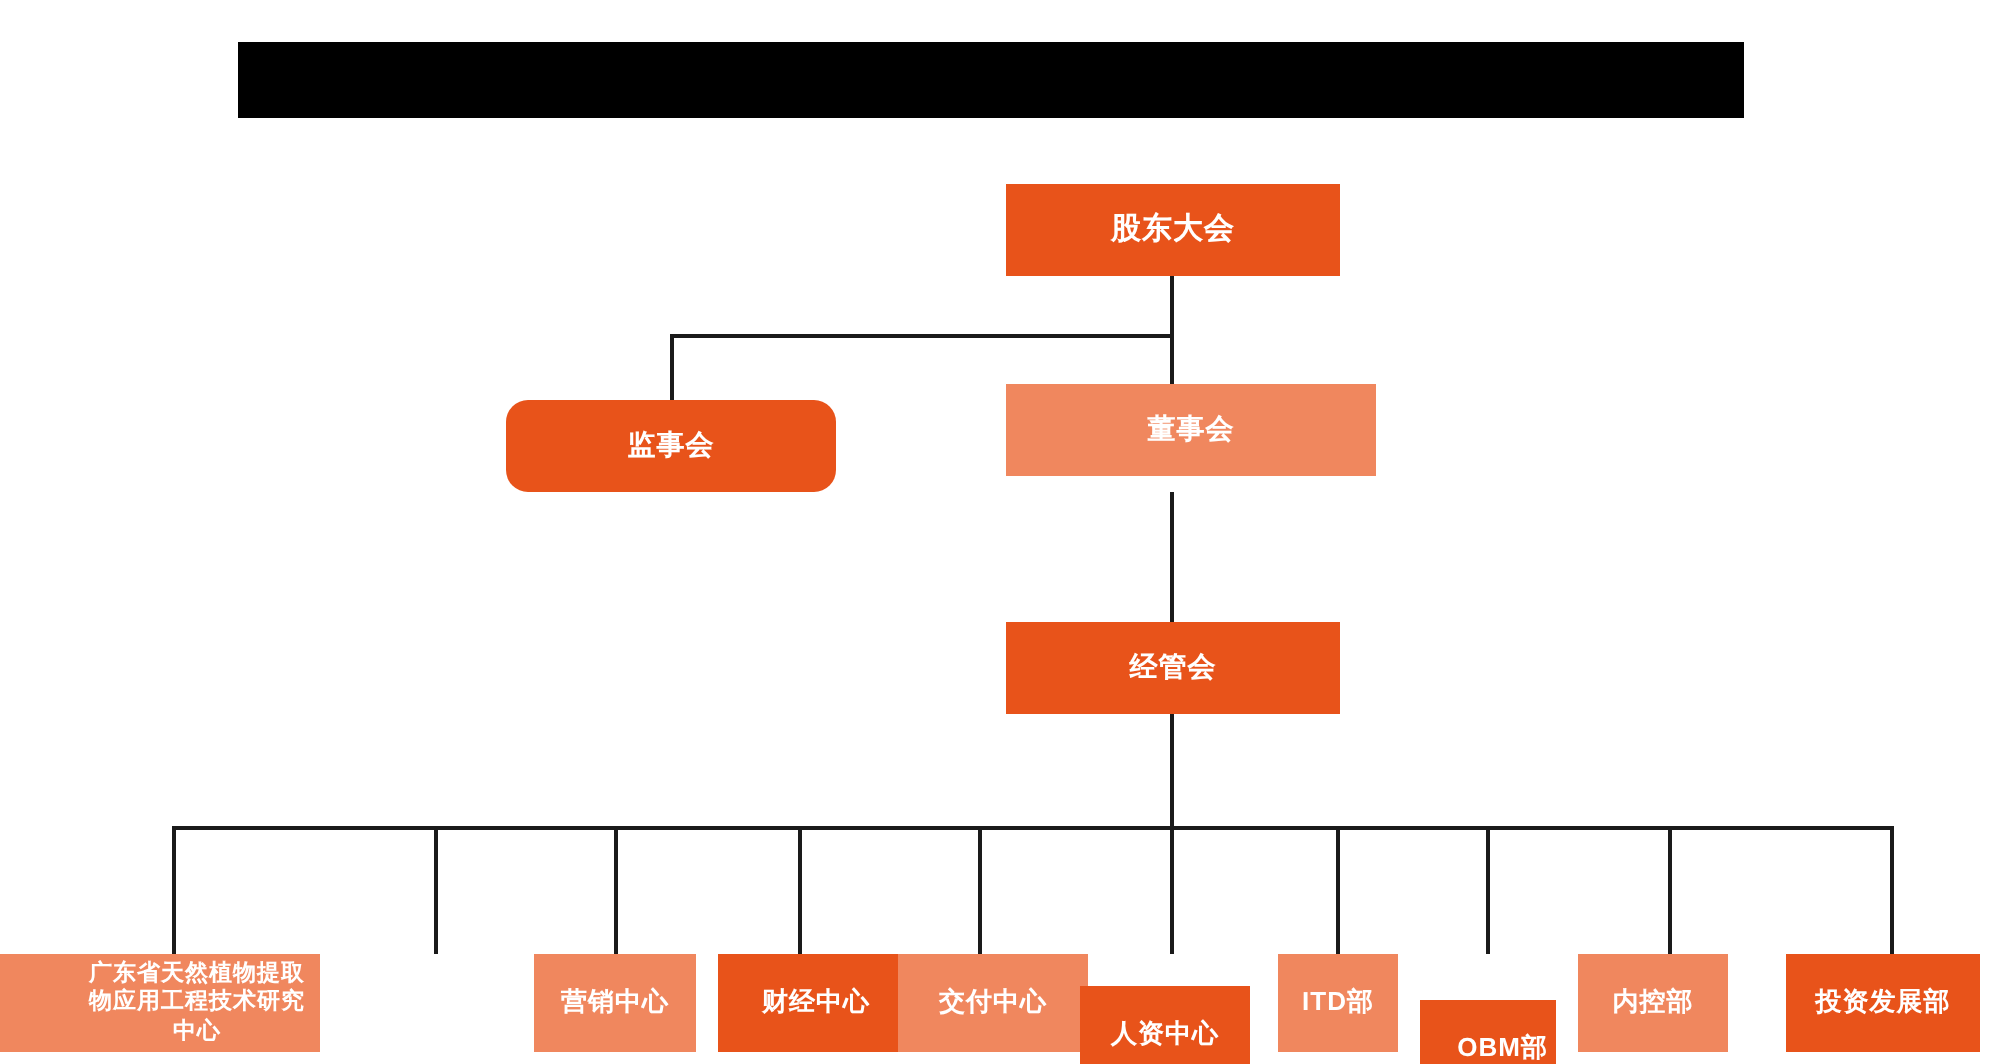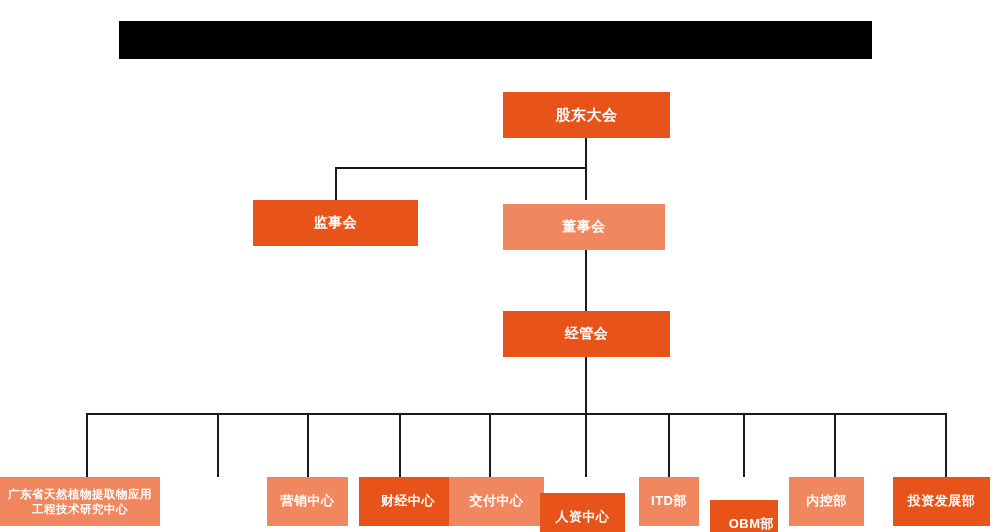--- a/index.html
+++ b/index.html
@@ -91,33 +91,33 @@
   <div class="conn v" style="left:585px; top:413px; height:64px;"></div>
   <div class="conn v" style="left:668px; top:413px; height:64px;"></div>
   <div class="conn v" style="left:743px; top:413px; height:64px;"></div>
   <div class="conn v" style="left:834px; top:413px; height:64px;"></div>
   <div class="conn v" style="left:945px; top:413px; height:64px;"></div>
 
   <div class="node dark size-lg" style="left:503px; top:92px; width:167px; height:46px;">
     <span class="node-label">股东大会</span>
   </div>
 
-  <div class="node dark size-md" style="left:253px; top:200px; width:165px; height:46px;">
+  <div class="node dark size-md" style="left:253px; top:200px; width:165px; height:46px;border-radius:11px;">
     <span class="node-label">监事会</span>
   </div>
 
-  <div class="node light size-md" style="left:503px; top:204px; width:162px; height:46px;">
+  <div class="node light size-md" style="left:503px; top:192px; width:185px; height:46px;">
     <span class="node-label">董事会</span>
   </div>
 
   <div class="node dark size-md" style="left:503px; top:311px; width:167px; height:46px;">
     <span class="node-label">经管会</span>
   </div>
 
-  <div class="node light size-xs" style="left:0px; top:477px; width:160px; height:49px;">
+  <div class="node light size-xs" style="left:0px; top:477px; width:160px; height:49px;padding-left:37px;">
     <span class="node-label">广东省天然植物提取物应用工程技术研究中心</span>
   </div>
 
 
   <div class="node light size-sm" style="left:267px; top:477px; width:81px; height:49px;">
     <span class="node-label">营销中心</span>
   </div>
 
   <div class="node dark size-sm" style="left:359px; top:477px; width:98px; height:49px;">
     <span class="node-label">财经中心</span>

